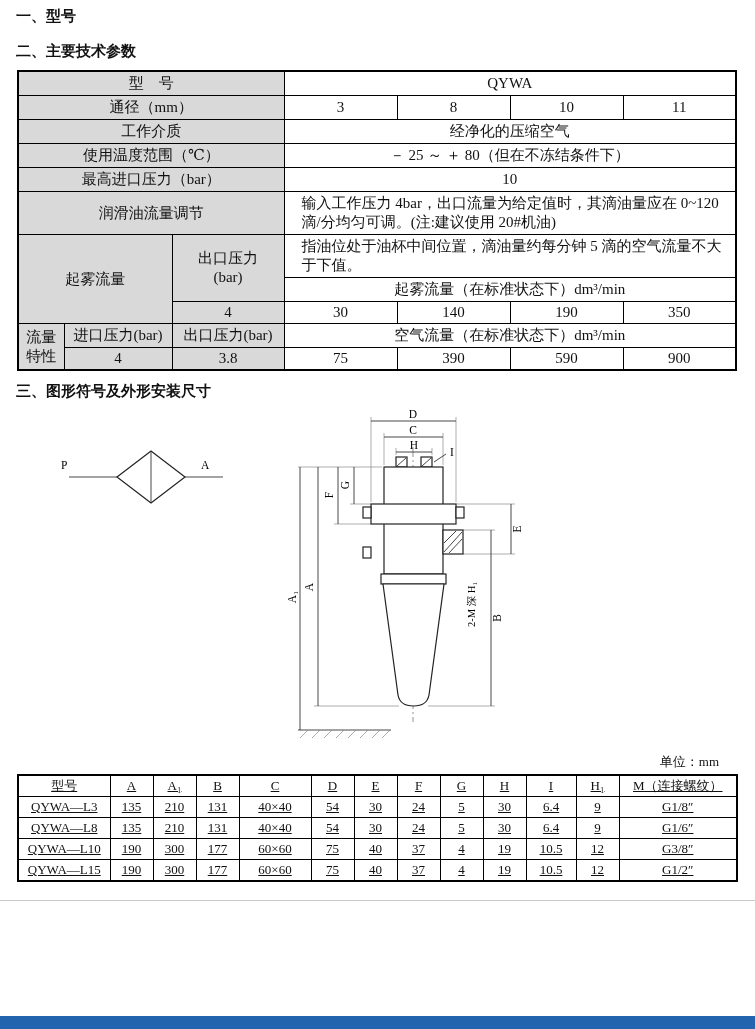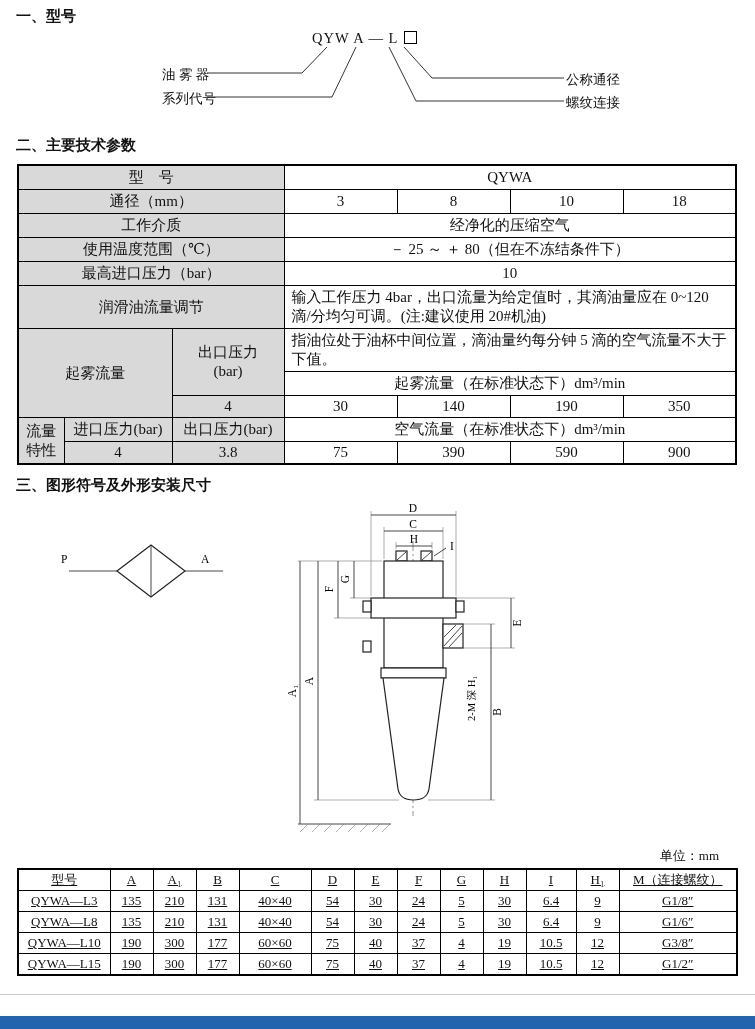--- a/index.html
+++ b/index.html
@@ -15,21 +15,21 @@
   .md-lines { position:absolute; left:0; top:0; }
   .md-code { position:absolute; left:312px; top:4px; font-size:14.5px; letter-spacing:1px; white-space:nowrap; }
   .md-box { display:inline-block; width:13px; height:13px; border:1.3px solid #000; margin-left:6px; vertical-align:-1px; }
   .md-label { position:absolute; font-size:13.5px; white-space:nowrap; }
   .mdline { stroke:#333; stroke-width:1; fill:none; }
 
   table { border-collapse:collapse; table-layout:fixed; }
   .ptable { width:719px; margin:9px 0 0 17px; border:2px solid #000; }
   .ptable td { border:1px solid #000; text-align:center; font-size:15px; padding:2px 4px; height:22px; }
   .ptable .g { background:#d9d9d9; }
-  .ptable .ltext { text-align:left; padding-left:7px; }
+  .ptable .ltext { text-align:left; padding-left:17px; }
   .ptable .pre { white-space:pre-line; line-height:1.25; }
 
   .drawing-area { position:relative; height:336px; margin-top:6px; }
   .symbol-svg { position:absolute; left:55px; top:32px; }
   .main-svg { position:absolute; left:286px; top:0; }
   svg text { font-family:"Liberation Serif","DejaVu Serif",serif; font-size:11.5px; fill:#000; }
   .part { fill:#fff; stroke:#222; stroke-width:1.2; }
   .dim { stroke:#333; stroke-width:0.9; fill:none; }
   .ext { stroke:#777; stroke-width:0.6; }
   .cl  { stroke:#666; stroke-width:0.7; stroke-dasharray:10 3 2 3; }
@@ -41,35 +41,20 @@
   .footer-rule { border-top:1px solid #c9c9c9; margin-top:18px; }
   .footer-bar { position:absolute; left:0; bottom:0; width:755px; height:13px; background:#2265ae; }
 </style>
 </head>
 <body>
 
 <div class="page">
 
   <h2 class="sec sec1">一、型号</h2>
 
-  <div class="model-diagram">
-    <svg class="md-lines" width="755" height="94">
-      <polyline class="mdline" points="207,47 302,47 327,21"></polyline>
-      <polyline class="mdline" points="207,71 332,71 356,21"></polyline>
-      <polyline class="mdline" points="404,21 432,52 564,52"></polyline>
-      <polyline class="mdline" points="389,21 416,75 564,75"></polyline>
-    </svg>
-    <div class="md-code">
-      <span>QYW A — L</span><span class="md-box"></span>
-    </div>
-    <span class="md-label" style="left:162px; top:40px;">油 雾 器</span>
-    <span class="md-label" style="left:162px; top:64px;">系列代号</span>
-    <span class="md-label" style="left:566px; top:45px;">公称通径</span>
-    <span class="md-label" style="left:566px; top:68px;">螺纹连接</span>
-  </div>
 
   <h2 class="sec sec2">二、主要技术参数</h2>
 
   <table class="ptable">
     <colgroup>
       <col style="width:46px">
         <col style="width:108px">
         <col style="width:112px">
       <col style="width:113px">
         <col style="width:113px">
@@ -79,21 +64,21 @@
     <tbody>
       <tr>
         <td colspan="3" class="g">型　号</td>
         <td colspan="4">QYWA</td>
       </tr>
       <tr>
         <td colspan="3" class="g">通径（mm）</td>
         <td>3</td>
         <td>8</td>
         <td>10</td>
-        <td>18</td>
+        <td>11</td>
       </tr>
       <tr>
         <td colspan="3" class="g">工作介质</td>
         <td colspan="4">经净化的压缩空气</td>
       </tr>
       <tr>
         <td colspan="3" class="g">使用温度范围（℃）</td>
         <td colspan="4">－ 25 ～ ＋ 80（但在不冻结条件下）</td>
       </tr>
       <tr>

